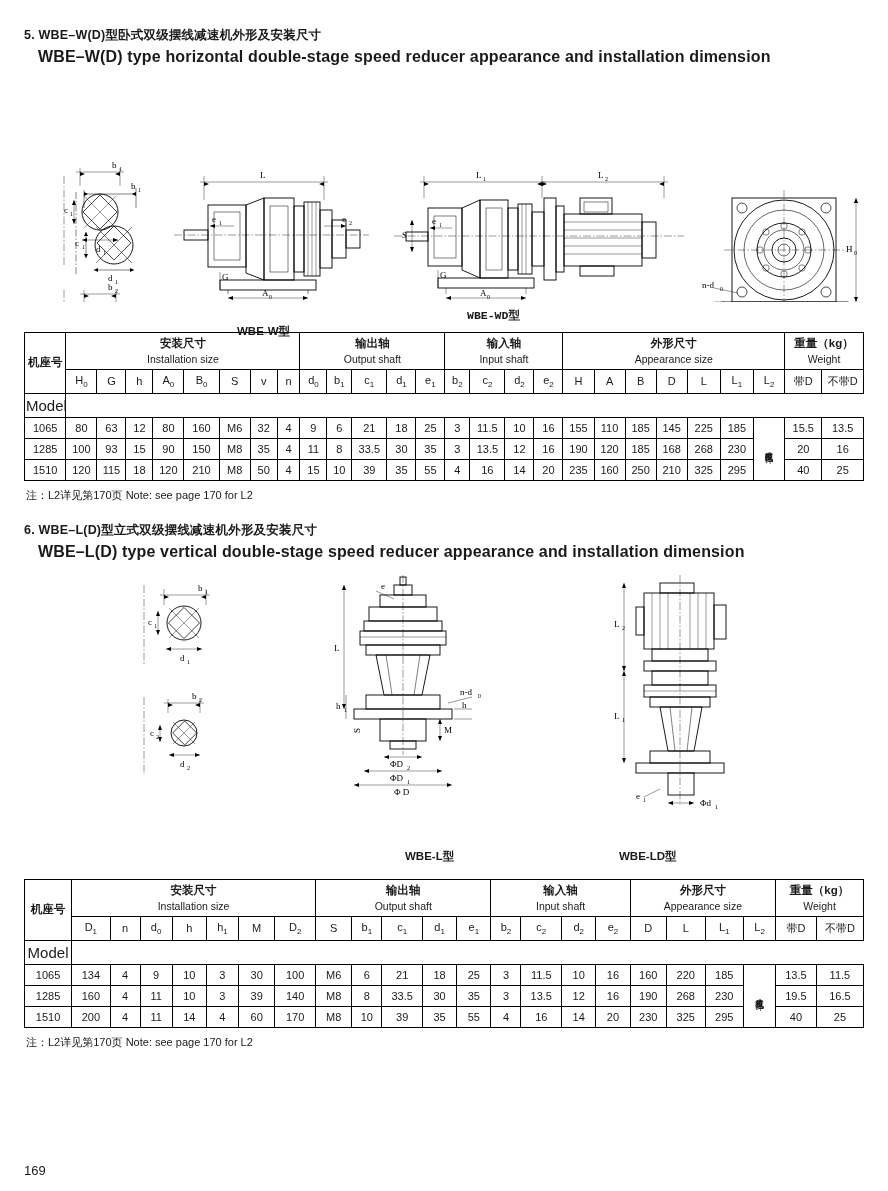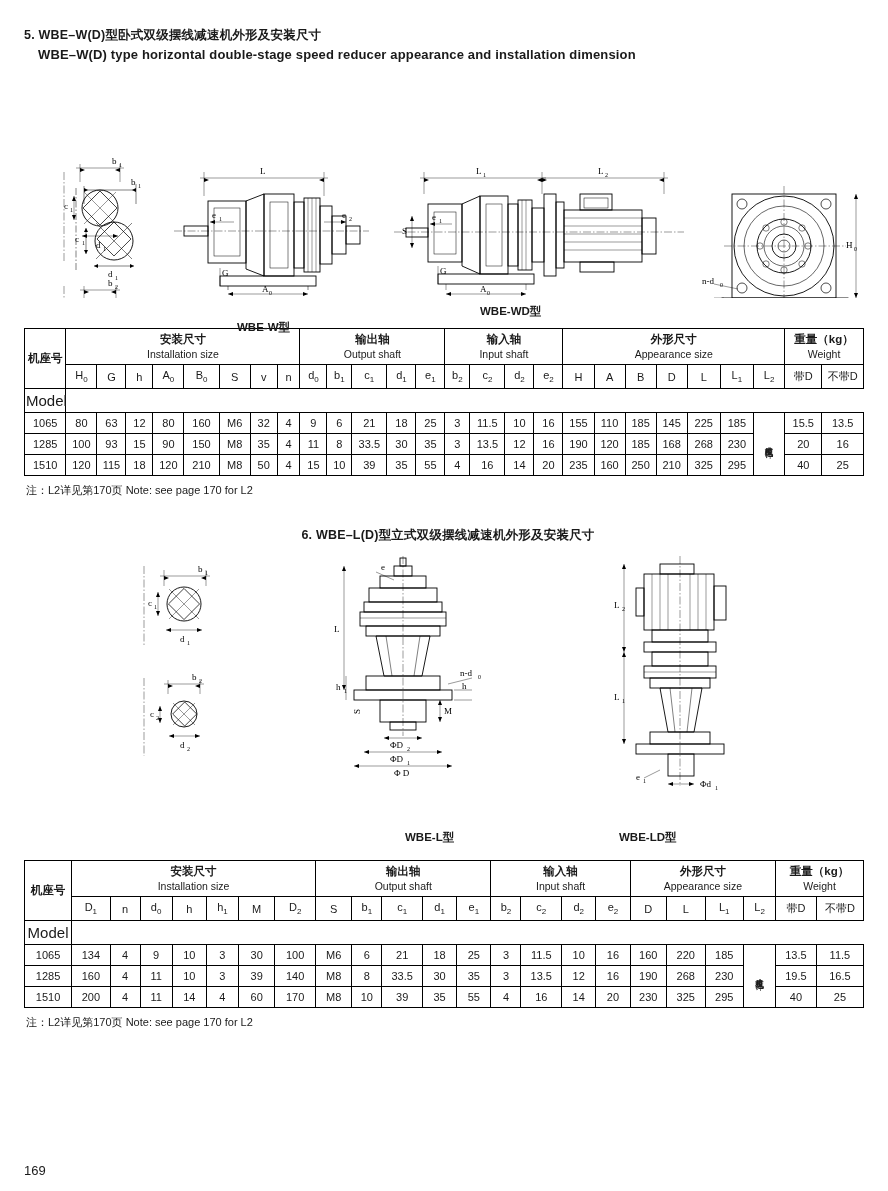--- a/index.html
+++ b/index.html
@@ -25,21 +25,21 @@
   
   .section-heading {
     font-size: 12.5px;
     font-weight: bold;
     letter-spacing: 0.2px;
     line-height: 1.55;
   }
   .section-heading .en {
     display: block;
     padding-left: 14px;
-    font-size: 13px;
+    font-size: 16px;
     letter-spacing: 0.15px;
   }
 
   
   .figures {
     position: relative;
     width: 840px;
     margin: 10px 0 0 0;
   }
   .fig-caption-row {
@@ -385,21 +385,21 @@
       <path d="M724,242 l5,-2 0,4z" fill="#000" stroke="none"></path>
       <path d="M816,242 l-5,-2 0,4z" fill="#000" stroke="none"></path>
       <text x="766" y="252" stroke="none" fill="#000">B</text>
           <text x="774" y="255" font-size="6" stroke="none" fill="#000">0</text>
       </g>
     </svg>
   </div>
 
   <div class="fig-caption-row" style="margin-top:6px;">
     <span class="fig-caption" style="left:213px;margin-top:16px;">WBE-W型</span>
-    <span class="fig-caption" style="left:456px;">WBE-WD型</span>
+    <span class="fig-caption" style="left:443px;font-family:Liberation Mono, monospace;">WBE-WD型</span>
   </div>
 
   <table class="dt">
     <colgroup>
       <col style="width:40px">
         <col style="width:30px">
         <col style="width:28px">
         <col style="width:26px">
       <col style="width:30px">
         <col style="width:34px">
@@ -565,23 +565,24 @@
       <td>210</td>
       <td>325</td>
       <td>295</td>
       <td>40</td>
       <td>25</td>
     </tr>
   </tbody>
     </table>
   <div class="note">注：L2详见第170页  Note: see page 170 for L2</div>
 
-  <div class="section-heading" style="margin-top:28px;text-align:center;">
+  <div class="section-heading" style="margin-top:18px;">
     <span>6.</span>
     <span>WBE–L(D)型立式双级摆线减速机外形及安装尺寸</span>
+    <span class="en">WBE–L(D) type vertical double-stage speed reducer appearance and installation dimension</span>
   </div>
 
   <div style="position:relative;width:840px;height:272px;margin-top:10px;">
     <svg width="840" height="272" viewBox="0 0 840 272" font-family="Liberation Serif, serif" font-size="9">
       <g stroke="#000" fill="none" stroke-width="0.8">
 
       <line x1="120" y1="10" x2="120" y2="90" stroke-width="0.4" stroke-dasharray="8,2,1.5,2"></line>
       <line x1="140" y1="30" x2="140" y2="14" stroke-width="0.4"></line>
       <line x1="182" y1="30" x2="182" y2="14" stroke-width="0.4"></line>
       <line x1="136" y1="20" x2="186" y2="20" stroke-width="0.4"></line>

